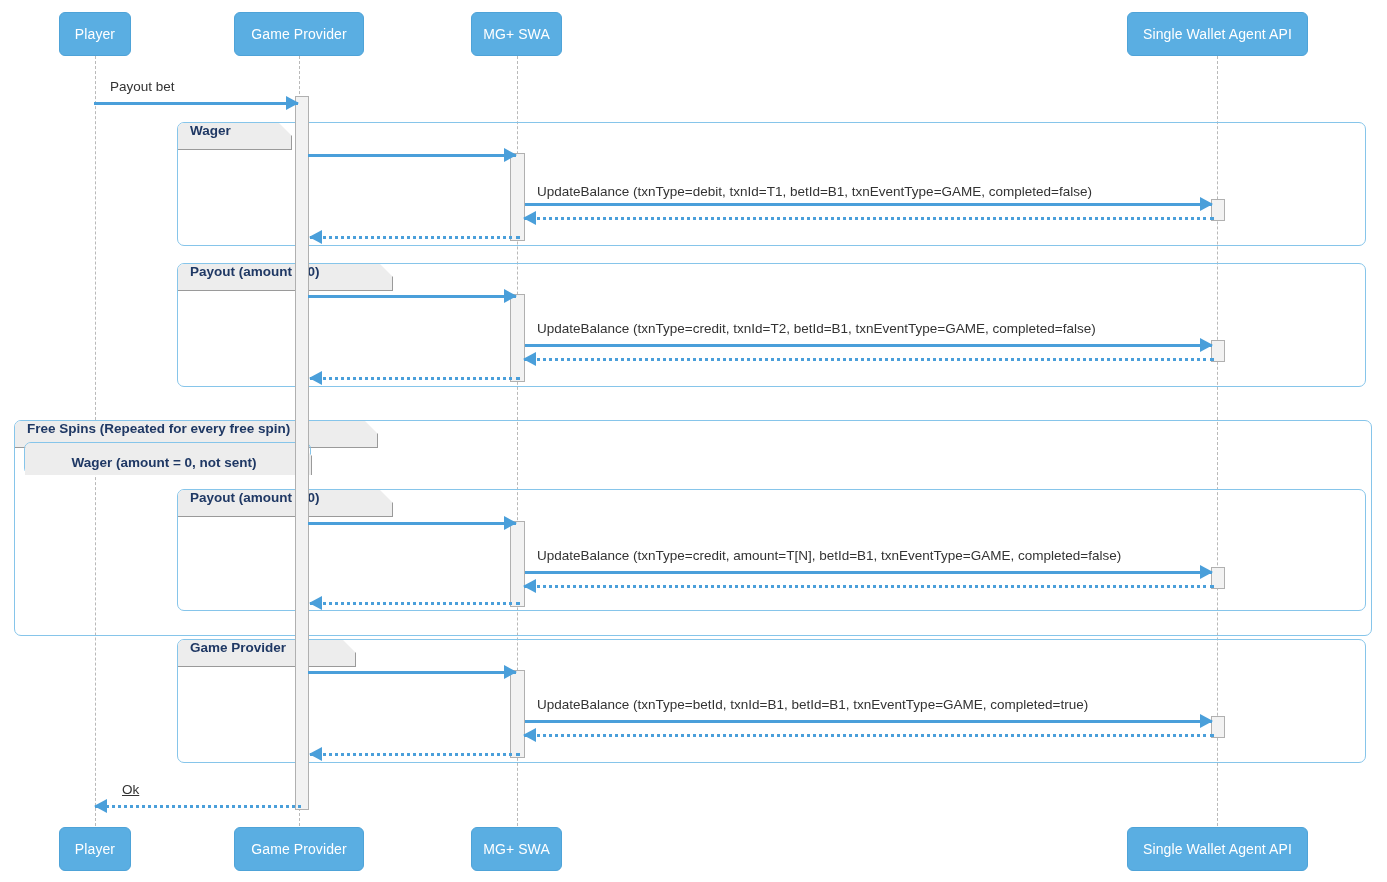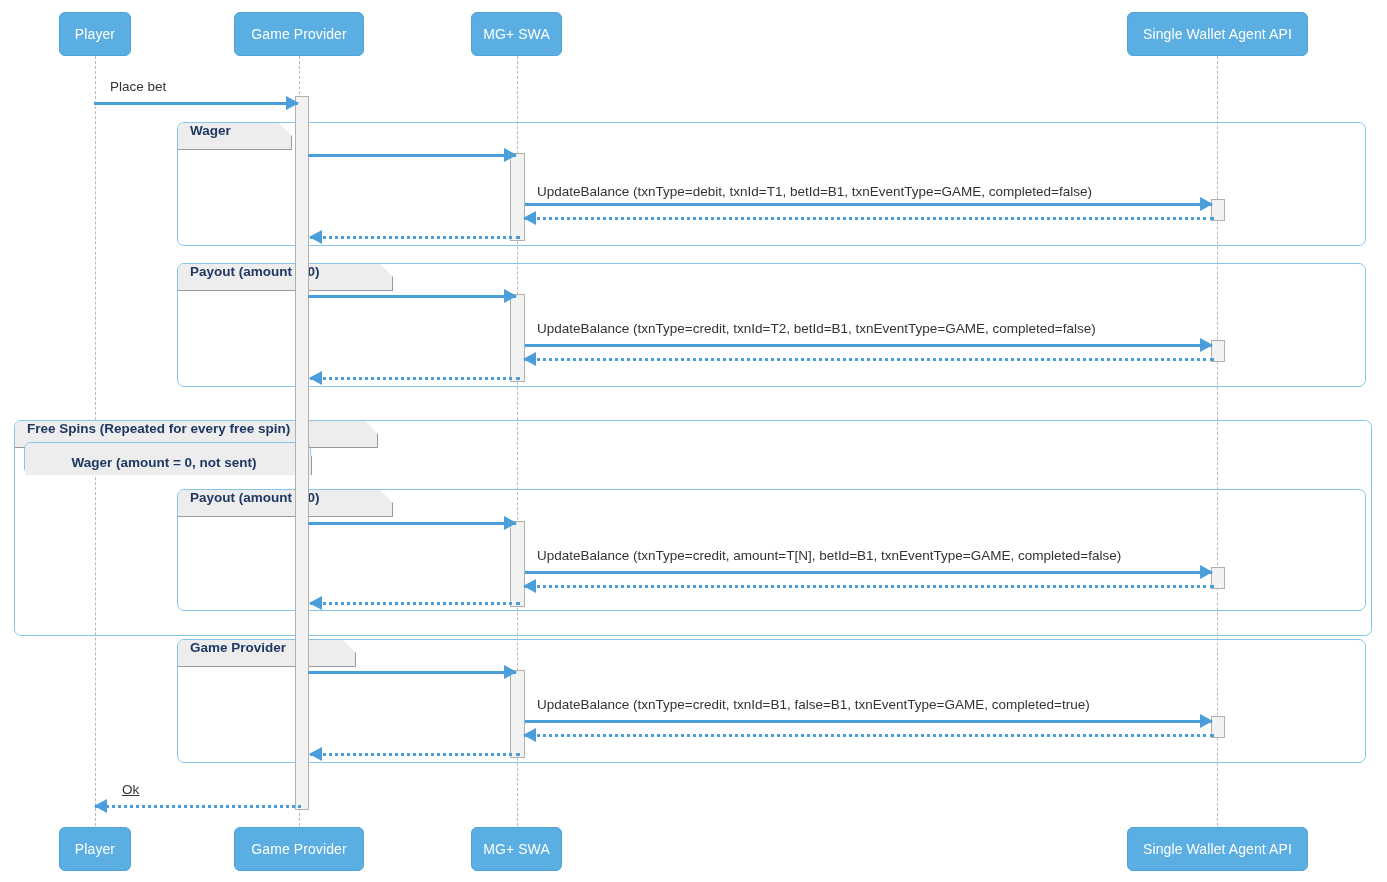--- a/index.html
+++ b/index.html
@@ -165,21 +165,21 @@
       <div class="activation" style="left: 510px; top: 521px; width: 15px; height: 86px;"></div>
       <div class="activation" style="left: 1211px; top: 567px; width: 14px; height: 22px;"></div>
       <div class="activation" style="left: 510px; top: 670px; width: 15px; height: 88px;"></div>
       <div class="activation" style="left: 1211px; top: 716px; width: 14px; height: 22px;"></div>
     </div>
   <div id="messages-layer">
       <div class="msg right" style="left: 94px; top: 102px; width: 204px;">
         <div class="line"></div>
         <div class="head"></div>
       </div>
-      <div class="msg-label" style="left: 110px; top: 79px;">Place bet</div>
+      <div class="msg-label" style="left: 110px; top: 79px;">Payout bet</div>
       <div class="msg right" style="left: 308px; top: 154px; width: 208px;">
         <div class="line"></div>
         <div class="head"></div>
       </div>
       <div class="msg right" style="left: 525px; top: 203px; width: 687px;">
         <div class="line"></div>
         <div class="head"></div>
       </div>
       <div class="msg-label" style="left: 537px; top: 184px;">UpdateBalance (txnType=debit, txnId=T1, betId=B1, txnEventType=GAME, completed=false)</div>
       <div class="msg left dotted" style="left: 524px; top: 217px; width: 690px;">
@@ -225,21 +225,21 @@
         <div class="head"></div>
       </div>
       <div class="msg right" style="left: 308px; top: 671px; width: 208px;">
         <div class="line"></div>
         <div class="head"></div>
       </div>
       <div class="msg right" style="left: 525px; top: 720px; width: 687px;">
         <div class="line"></div>
         <div class="head"></div>
       </div>
-      <div class="msg-label" style="left: 537px; top: 697px;">UpdateBalance (txnType=credit, txnId=B1, false=B1, txnEventType=GAME, completed=true)</div>
+      <div class="msg-label" style="left: 537px; top: 697px;">UpdateBalance (txnType=betId, txnId=B1, betId=B1, txnEventType=GAME, completed=true)</div>
       <div class="msg left dotted" style="left: 524px; top: 734px; width: 690px;">
         <div class="line"></div>
         <div class="head"></div>
       </div>
       <div class="msg left dotted" style="left: 310px; top: 753px; width: 210px;">
         <div class="line"></div>
         <div class="head"></div>
       </div>
       <div class="msg left dotted" style="left: 95px; top: 805px; width: 206px;">
         <div class="line"></div>

